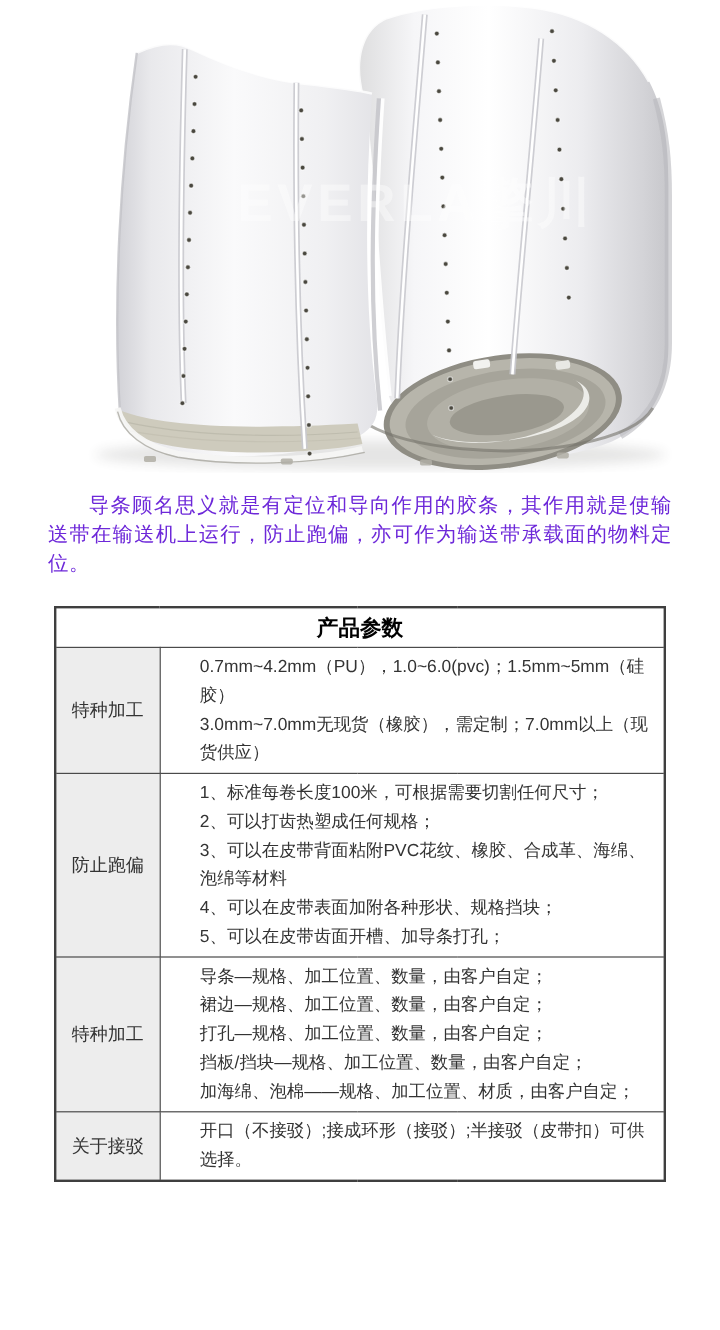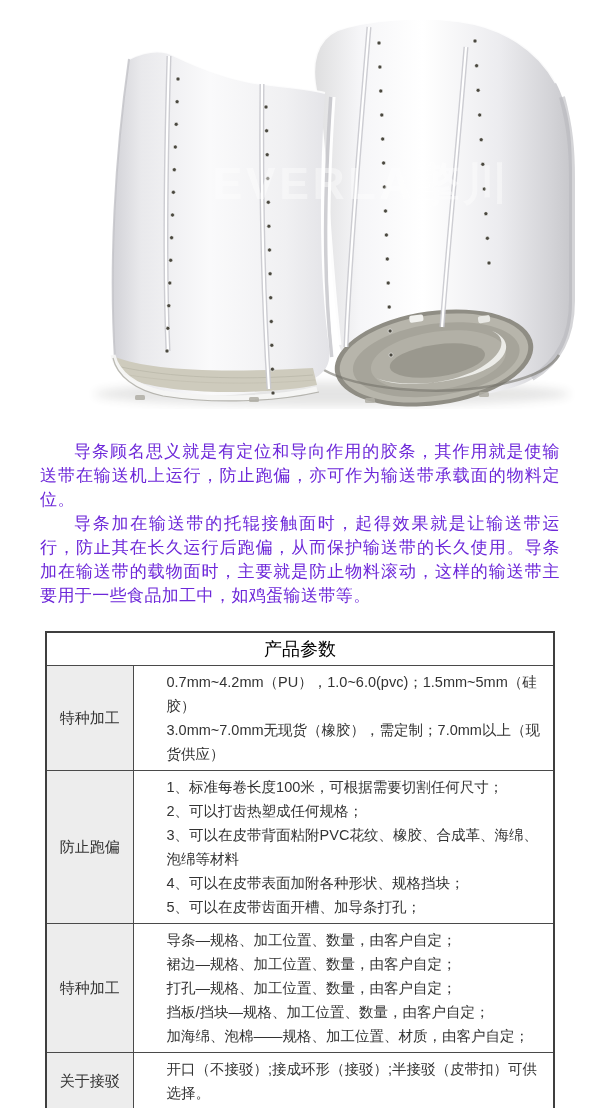--- a/index.html
+++ b/index.html
@@ -5,21 +5,21 @@
   html,body { margin:0; padding:0; background:#ffffff; }
   body {
     width:600px;
     font-family:"Liberation Sans","DejaVu Sans",sans-serif;
     color:#1a1a1a;
     -webkit-font-smoothing:antialiased;
   }
   .page { width:600px; }
 
   
-  .photo { margin:17px; padding:0; }
+  .photo { margin:2px; padding:0; }
   .photo svg { display:block; }
 
   
   .desc { padding:14px 40px 0 40px; }
   .desc p {
     margin:0;
     font-size:17px;
     line-height:24px;
     text-indent:2em;
     text-align:justify;
@@ -31,21 +31,21 @@
   table.params {
     width:508px;
     margin:23px auto 0 auto;
     border-collapse:collapse;
     table-layout:fixed;
     border:2px solid #3f3f3f;
   }
   table.params th, table.params td { border:1px solid #4a4a4a; }
   th.tbl-title {
     font-size:18px;
-    font-weight:normal;
+    font-weight:bold;
     text-align:center;
     height:30px;
     padding:1px 2px;
     color:#000;
     background:#ffffff;
   }
   td.lbl {
     background:#ededed;
     text-align:center;
     vertical-align:middle;
@@ -220,21 +220,20 @@
         <rect x="348" y="381" width="10" height="5" rx="1.5"></rect>
         <rect x="462" y="375" width="10" height="5" rx="1.5"></rect>
       </g>
 
       <text x="345" y="182" text-anchor="middle" font-size="44" font-weight="600" letter-spacing="4" fill="#ffffff" opacity="0.42">EVERLA擎川</text>
     </svg>
   </figure>
 
   <section class="desc">
     <p>导条顾名思义就是有定位和导向作用的胶条，其作用就是使输送带在输送机上运行，防止跑偏，亦可作为输送带承载面的物料定位。</p>
-    <p>导条加在输送带的托辊接触面时，起得效果就是让输送带运行，防止其在长久运行后跑偏，从而保护输送带的长久使用。导条加在输送带的载物面时，主要就是防止物料滚动，这样的输送带主要用于一些食品加工中，如鸡蛋输送带等。</p>
   </section>
 
   <table class="params">
     <colgroup>
       <col style="width:87px">
         <col style="width:165px">
         <col style="width:83px">
         <col style="width:173px">
     </colgroup>
     <thead>

